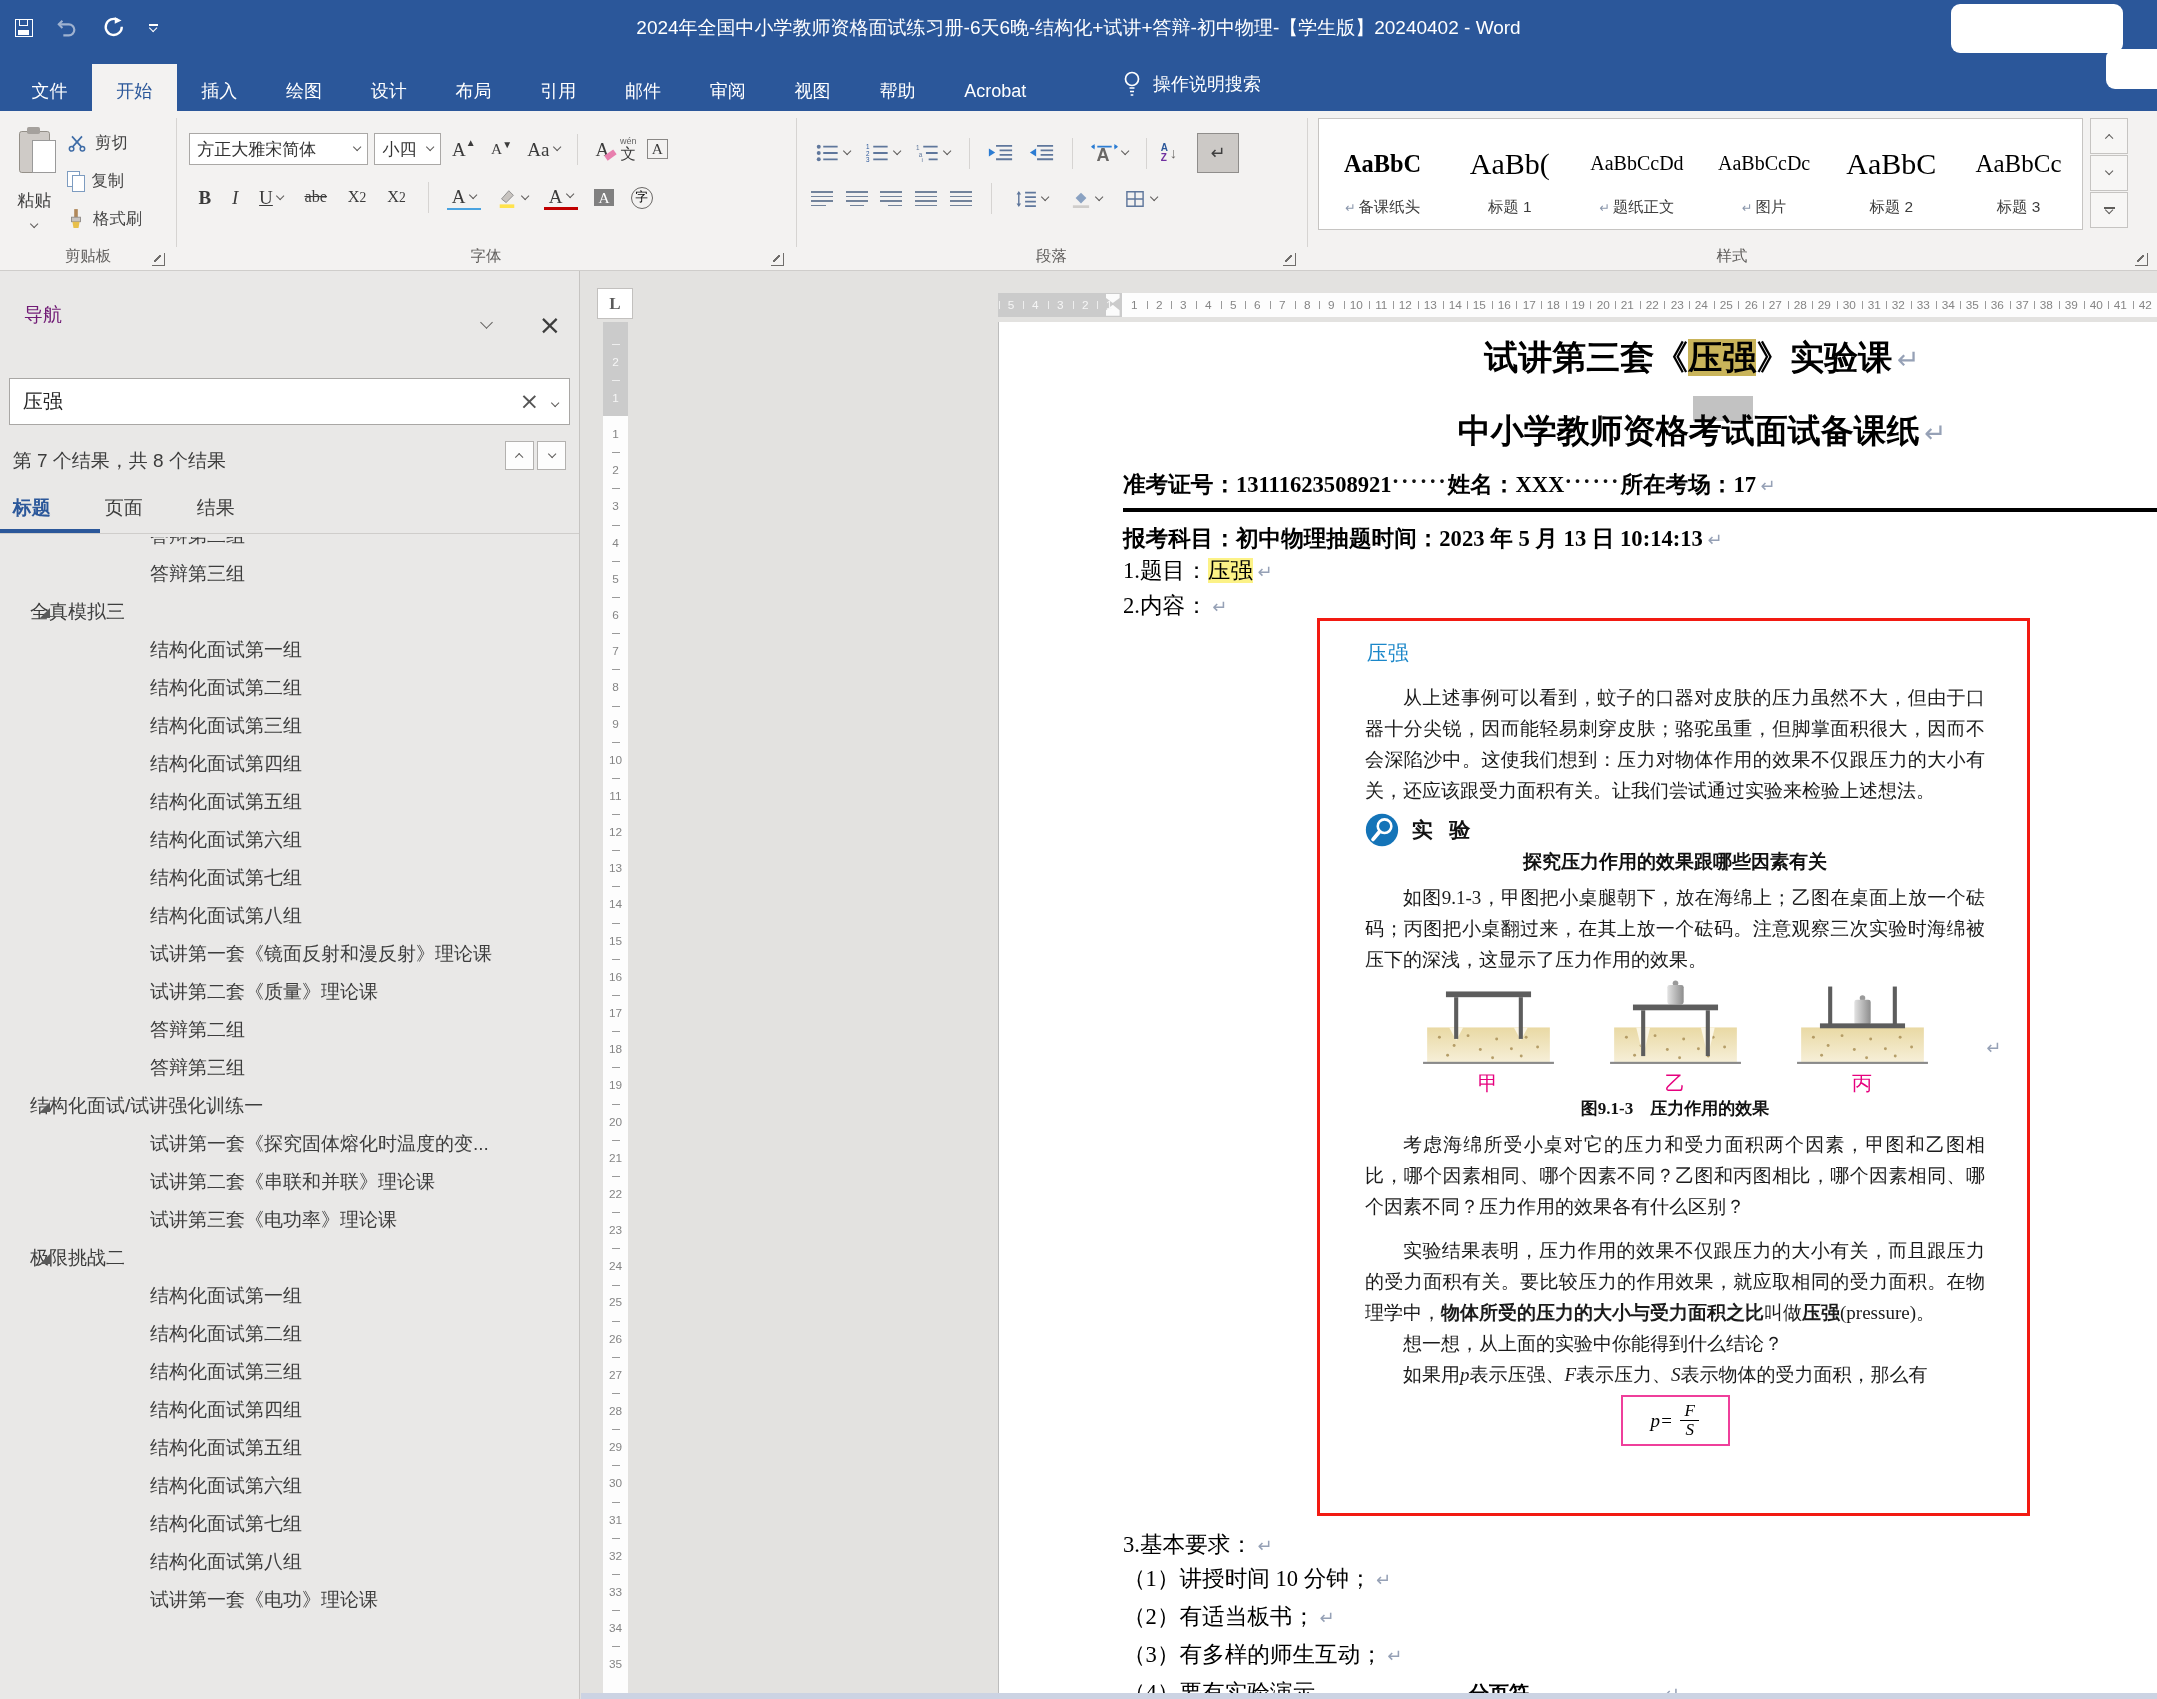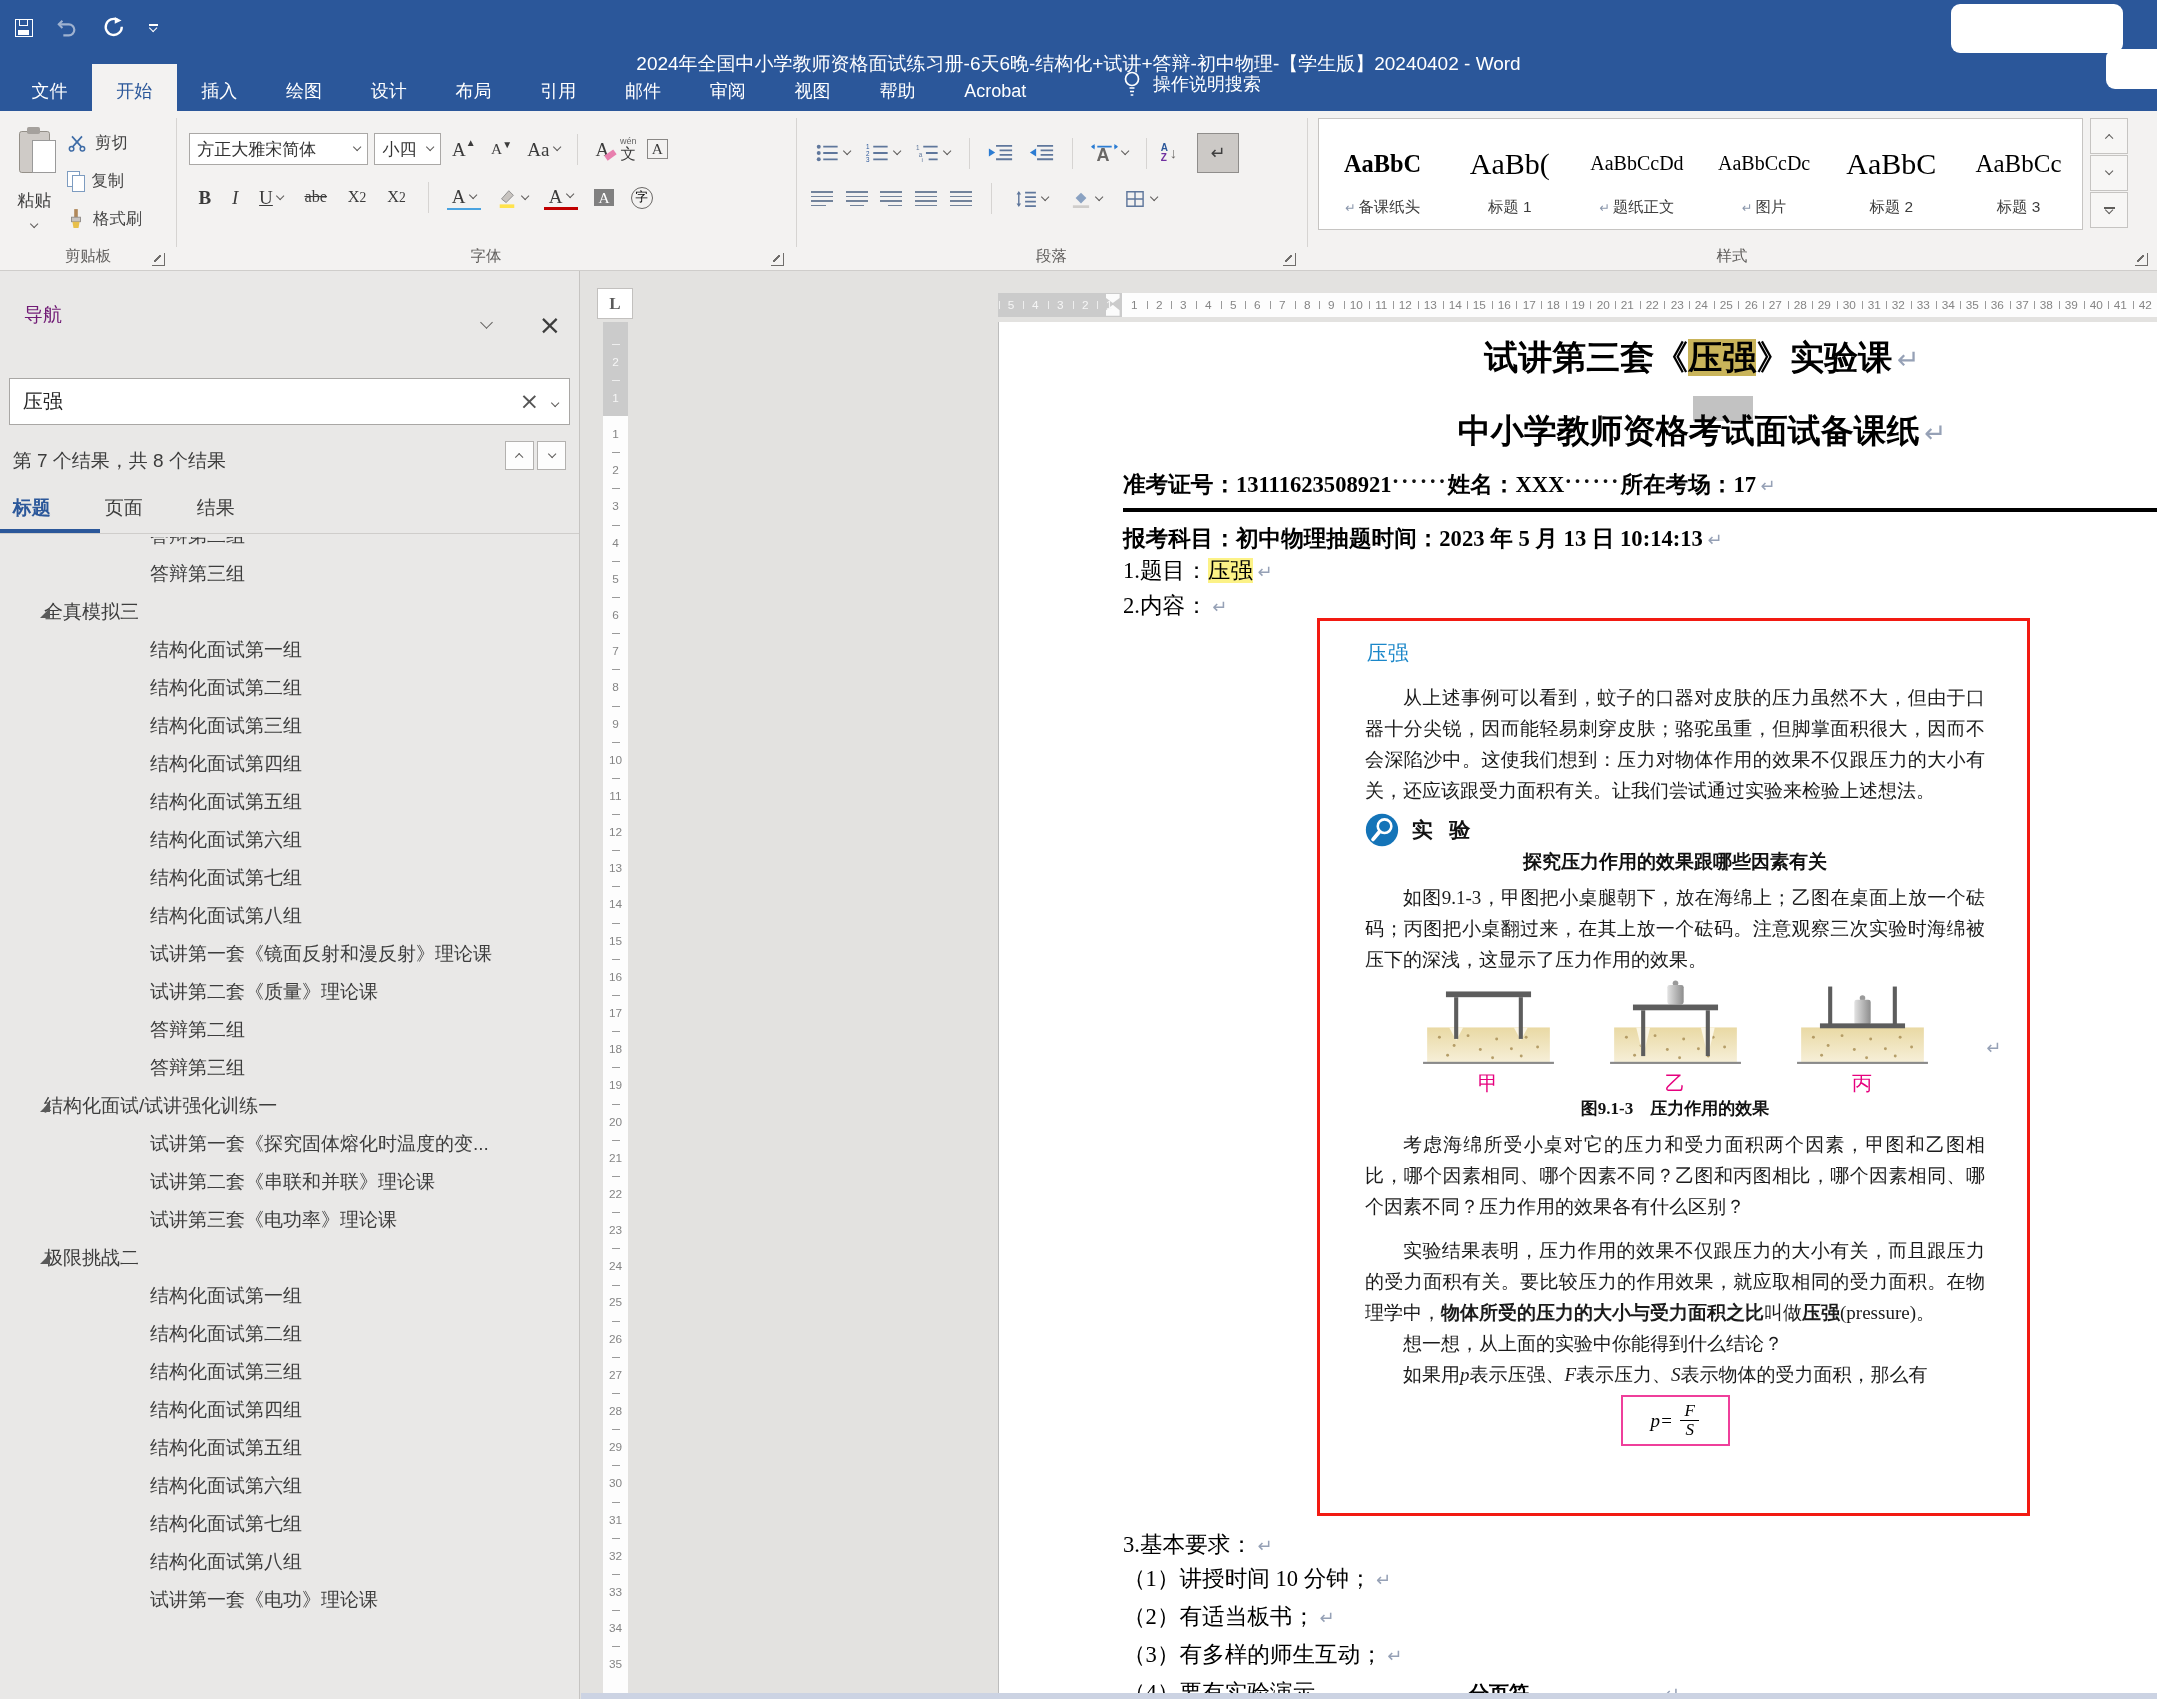--- a/index.html
+++ b/index.html
@@ -8,21 +8,21 @@
     position: relative; width: 2157px; height: 1700px; overflow: hidden;
     font-family: "Liberation Sans", "DejaVu Sans", sans-serif; background:#e3e2e0;
   }
   
   .bluebar { position:absolute; left:0; top:0; width:100%; height:111px; background:var(--accent,#2b579a); }
   .qat { position:absolute; left:14.5px; top:0; height:56px; display:flex; align-items:center; gap:23.5px; }
   .qat .btn { display:flex; align-items:center; }
   .icon-save { width:18px; height:18px; border:1.8px solid #fff; position:relative; }
   .icon-save::before { content:""; position:absolute; top:0; left:3.6px; width:7.2px; height:5.4px; border:1.8px solid #fff; border-top:none; }
   .icon-save::after  { content:""; position:absolute; bottom:0.9px; left:2.7px; right:2.7px; height:5.4px; background:#fff; }
-  .apptitle { position:absolute; top:15.4px; left:0; width:100%; text-align:center; color:#fff; font-size:19px;margin-top:36px; }
+  .apptitle { position:absolute; top:15.4px; left:0; width:100%; text-align:center; color:#fff; font-size:19px; }
   .blob1 { position:absolute; right:34px; top:3.6px; width:172px; height:49px; background:#fff; border-radius:9px; }
   .blob2 { position:absolute; right:0; top:49px; width:51px; height:40px; background:#fff; border-radius:9px 0 0 9px; }
   .tabs-row { position:absolute; left:7.2px; top:64px; height:55px; display:flex; }
   .rtab { padding:0 24.4px; line-height:55px; color:#fff; font-size:18px; white-space:nowrap; }
   .rtab.sel { background:#f3f2f1; color:var(--accent,#2b579a); }
   .assistant { position:absolute; left:1122px; top:56px; height:55px; display:flex; align-items:center; gap:11px; color:#fff; font-size:18px; }
   
   #ribbon { position:absolute; left:0; top:111px; width:100%; height:160px; background:var(--ribbon-bg,#f3f2f1); border-bottom:0.9px solid #cfcdcb; }
   .gdiv { position:absolute; top:7.2px; bottom:23.5px; width:0.9px; background:#d6d4d2; }
   .grp-label { position:absolute; bottom:2.7px; text-align:center; font-size:15.4px; color:#605e5c; }
@@ -101,21 +101,21 @@
   .nav-search .dd { padding:0 11px 0 3.6px; color:#555; }
   .nav-results { position:absolute; left:12.7px; top:177px; font-size:19px; color:#3c3c3c; }
   .nav-updown { position:absolute; right:12.7px; top:170px; display:flex; gap:3.6px; }
   .udbtn { width: 29px; height:29px; background:#fdfdfd; border:0.9px solid #b3b1af; display:flex; align-items:center; justify-content:center; color:#60708a; }
   .nav-tabs { position:absolute; left:12.7px; top:224px; display:flex; gap:54px; font-size:19px; color:#3d3d3d; }
   .ntab.act { color:var(--accent,#2b579a); font-weight:700; }
   .nav-underline { position:absolute; left:0; top:258px; width:100px; height:4.5px; background:var(--accent,#2b579a); }
   .nav-sep { position:absolute; left:0; top:262px; width:100%; height:0.9px; background:#cfcdcb; }
   .nav-tree { position:absolute; left:0; top:266px; right:0.9px; bottom:0; overflow:hidden; }
   .nitem { height:38px; display:flex; align-items:center; font-size:19px; color:#3d3d3d; position:relative; cursor:default; white-space:nowrap; }
-  .nitem.lvl0 { padding-left:44px; }
+  .nitem.lvl0 { padding-left:30px; }
   .nitem.lvl1 { padding-left:150px; }
   .nitem.cliptop { margin-top:-20px; }
   .tri { position:absolute; left:40px; top:14.5px; width:0; height:0; border-bottom:10px solid #5a5a5a; border-left:10px solid transparent; }
   .nlabel.sel { background:var(--nav-selected-bg,#fdf3a2); border:1.8px solid #b2c6e4; color:var(--accent,#2b579a); padding:2.7px 9px; }
   
   #page { position:absolute; left:998px; top:322px; width:1160px; height:1378px; background:#fff; border-left:0.9px solid #bdbdbd; }
   #doc { position:absolute; left:124px; top:0; width:1158px; height:100%; font-family:"Liberation Serif","DejaVu Serif",serif; color:#000; }
   .dblock { position:absolute; left:0; width:100%; }
   .dtitle { top:12.7px; text-align:center; font-size:34px; font-weight:700; }
   .grayblk { position:absolute; left:570px; top:74px; width:60px; height:25px; background:#c2c2c2; }

